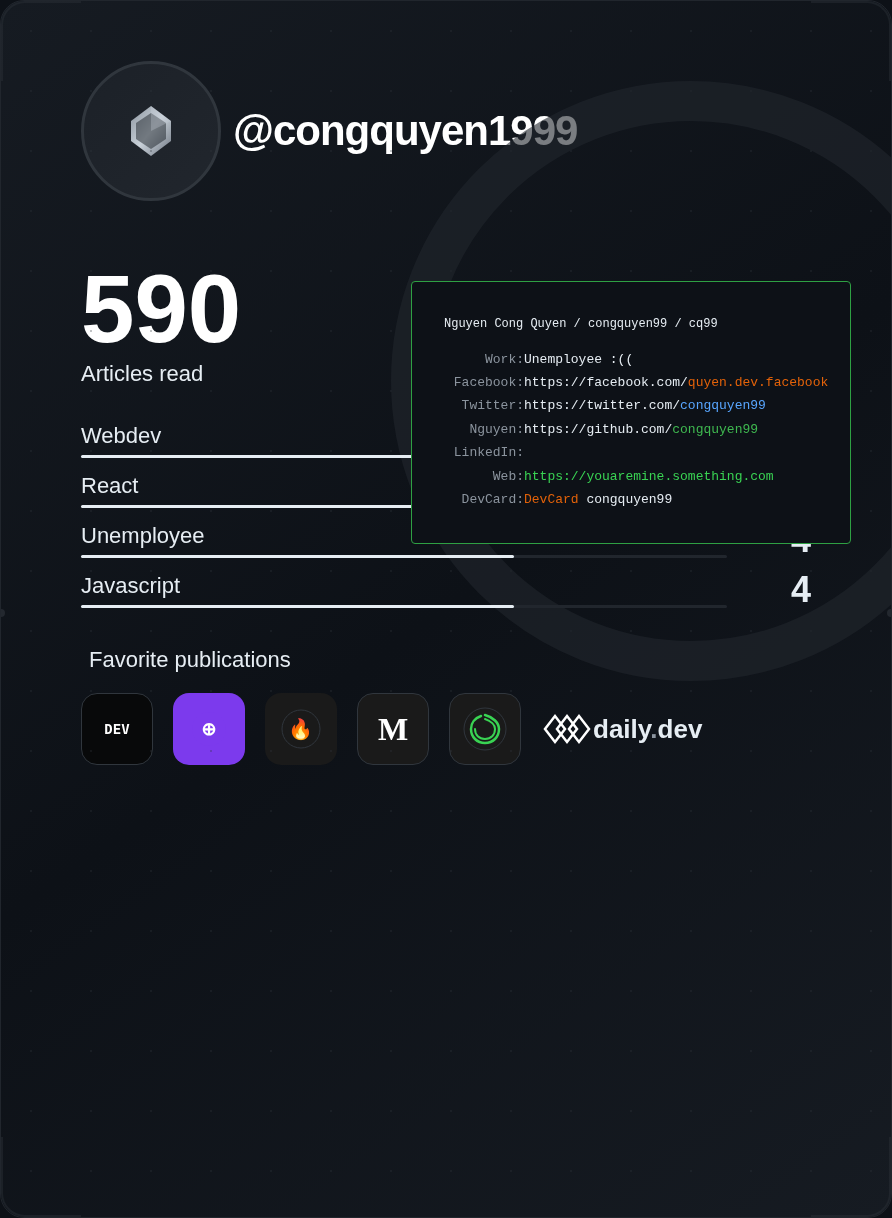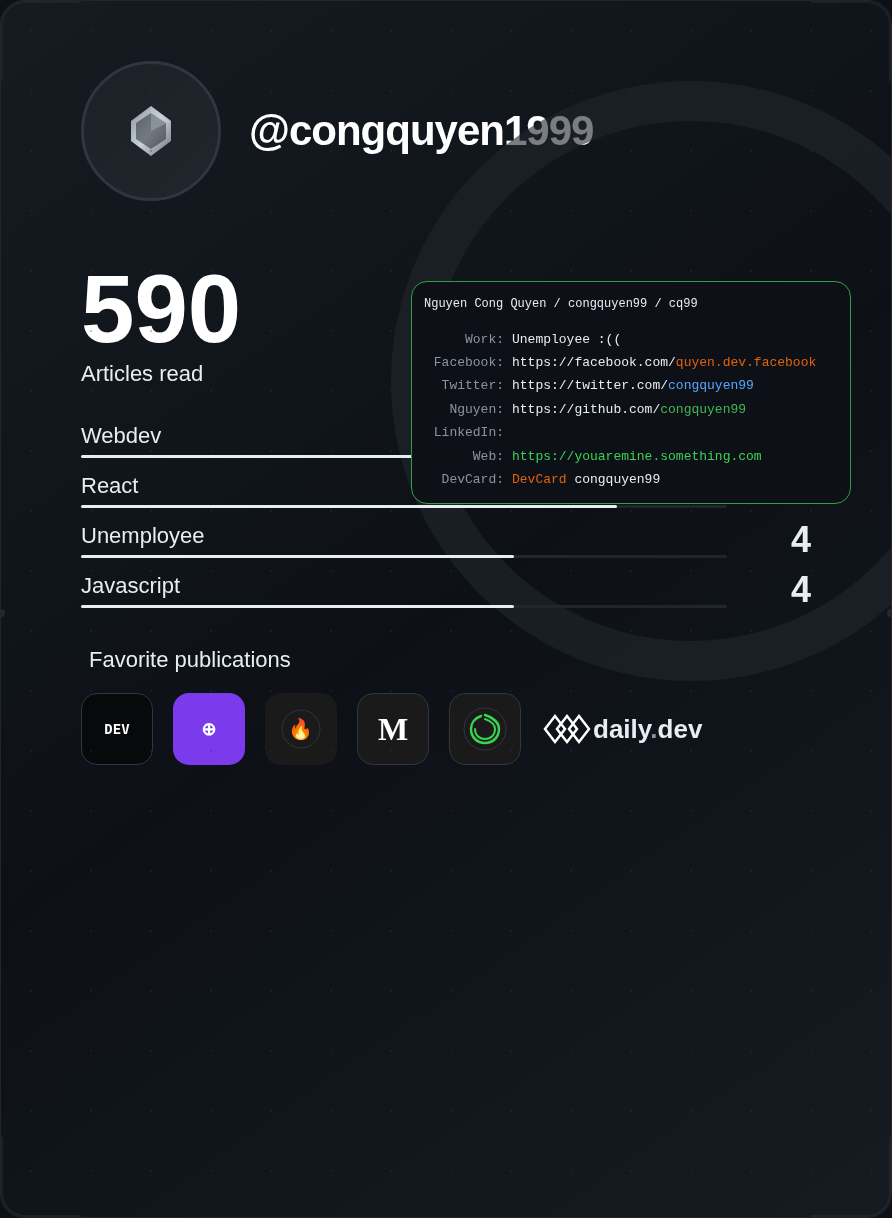--- a/index.html
+++ b/index.html
@@ -57,21 +57,21 @@
       border-radius: 50%;
       opacity: 0.6;
     }
     .side-dot.left { left: -4px; top: 50%; }
     .side-dot.right { right: -4px; top: 50%; }
 
     
     .header {
       display: flex;
       align-items: center;
-      gap: 28px;
+      gap: 12px;
       margin-bottom: 40px;
     }
 
     .avatar-container {
       width: 140px;
       height: 140px;
       border-radius: 50%;
       background: linear-gradient(135deg, #1c2128, #21262d);
       border: 3px solid #30363d;
       display: flex;
@@ -105,37 +105,36 @@
     }
 
     
     .terminal-card {
       position: absolute;
       top: 280px;
       right: 40px;
       width: 440px;
       background: #0d1117;
       border: 1px solid #2ea043;
-      border-radius: 16px;
-      padding: 12px;
+      border-radius: 4px;
+      padding: 32px;
       font-family: 'Courier New', monospace;
       font-size: 13px;
       line-height: 1.8;
       z-index: 10;
     }
 
     .terminal-header {
       color: #e6edf3;
       margin-bottom: 12px;
       font-size: 12px;
     }
 
     .term-row {
       display: flex;
-      gap: 8px;
     }
 
     .term-label {
       color: #8b949e;
       text-align: right;
       min-width: 80px;
     }
 
     .term-value {
       color: #e6edf3;

